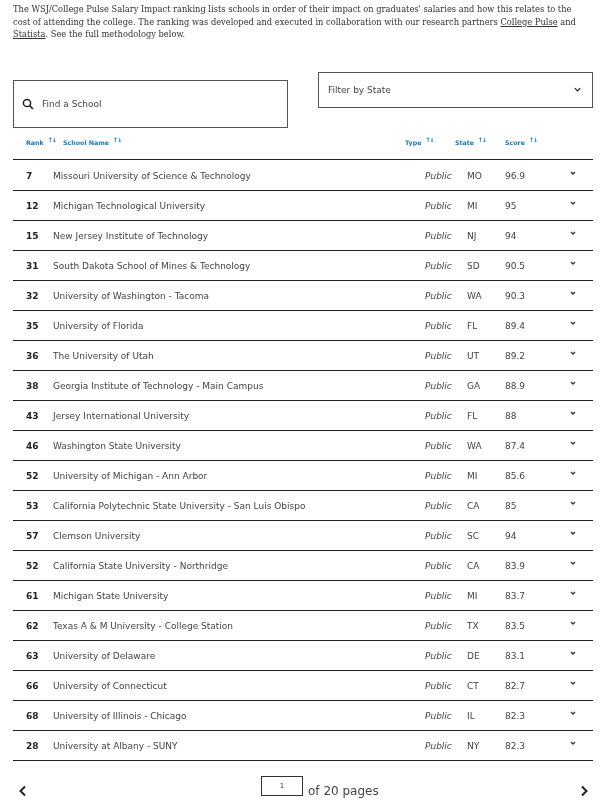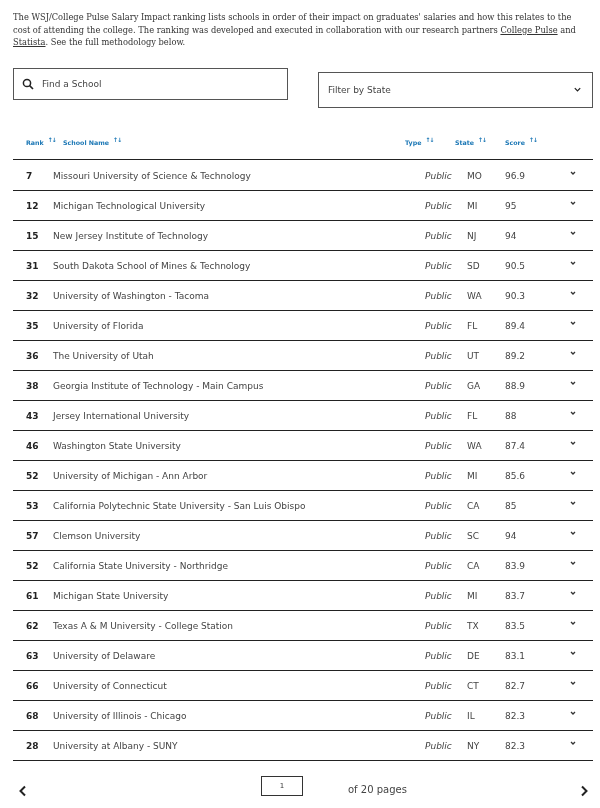--- a/index.html
+++ b/index.html
@@ -1,26 +1,26 @@
 <!DOCTYPE html>
 <html><head>
   <meta charset="utf-8">
   <style>
     * { box-sizing: border-box; margin: 0; padding: 0; }
     html, body { width: 600px; height: 808px; background: #ffffff; overflow: hidden; }
     body { font-family: "DejaVu Sans", sans-serif; color: #222; position: relative; }
 
     .intro {
-      position: absolute; left: 13px; top: 11px; width: 578px;
+      position: absolute; left: 13px; top: 3px; width: 578px;
       font-family: "DejaVu Serif", serif; font-size: 8.3px; line-height: 12.5px; color: #333;
     }
     .intro a { color: #333; text-decoration: underline; }
 
     .search-box {
-      position: absolute; left: 13px; top: 68px; width: 275px; height: 32px;
+      position: absolute; left: 13px; top: 80px; width: 275px; height: 48px;
       border: 1px solid #555; display: flex; align-items: center; padding-left: 8px;
     }
     .search-box svg { width: 12px; height: 12px; }
     .search-box input {
       border: none; outline: none; font-family: "DejaVu Sans", sans-serif; font-size: 9px;
       margin-left: 8px; width: 220px; color: #333; background: transparent;
     }
     .search-box input::placeholder { color: #444; }
 
     .state-filter {
@@ -60,21 +60,21 @@
     .c-exp svg { width: 8px; height: 8px; }
 
     .pager { position: absolute; left: 0; top: 772px; width: 600px; height: 30px; }
     .prev-btn { position: absolute; left: 18px; top: 10px; width: 10px; height: 12px; cursor: pointer; }
     .next-btn { position: absolute; left: 579px; top: 10px; width: 10px; height: 12px; cursor: pointer; }
     .page-input {
       position: absolute; left: 261px; top: 4px; width: 42px; height: 20px;
       border: 1px solid #333; font-size: 7px; text-align: center; font-family: "DejaVu Sans", sans-serif;
       color: #333; outline: none;
     }
-    .page-total { position: absolute; left: 308px; top: 12px; font-size: 10px; color: #444; margin-left: 40px; }
+    .page-total { position: absolute; left: 308px; top: 12px; font-size: 12px; color: #444; }
   </style>
 </head>
 <body>
 
 <p class="intro"><span>The WSJ/College Pulse Salary Impact ranking lists schools in order of their impact on graduates' salaries and how this relates to the cost of attending the college. The ranking was developed and executed in collaboration with our research partners </span><a href="#">College Pulse</a><span> and </span><a href="#">Statista</a><span>. See the full methodology below.</span></p>
 
 <div class="search-box">
   <span>
     <svg viewBox="0 0 12 12">
         <circle cx="5" cy="5" r="3.6" fill="none" stroke="#222" stroke-width="1.5"></circle>

